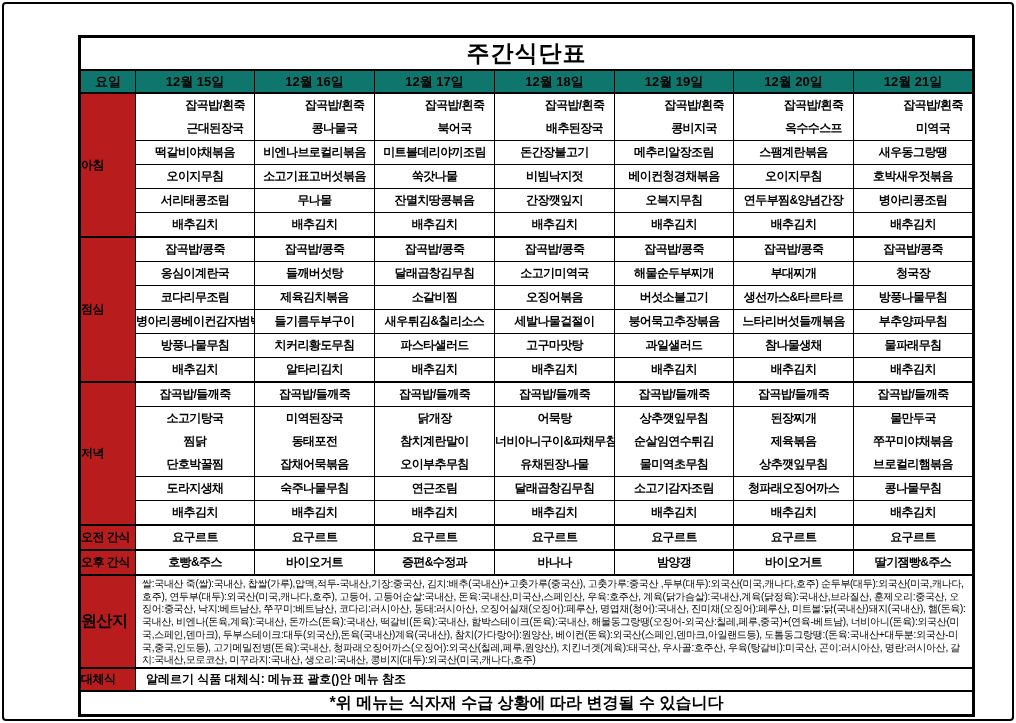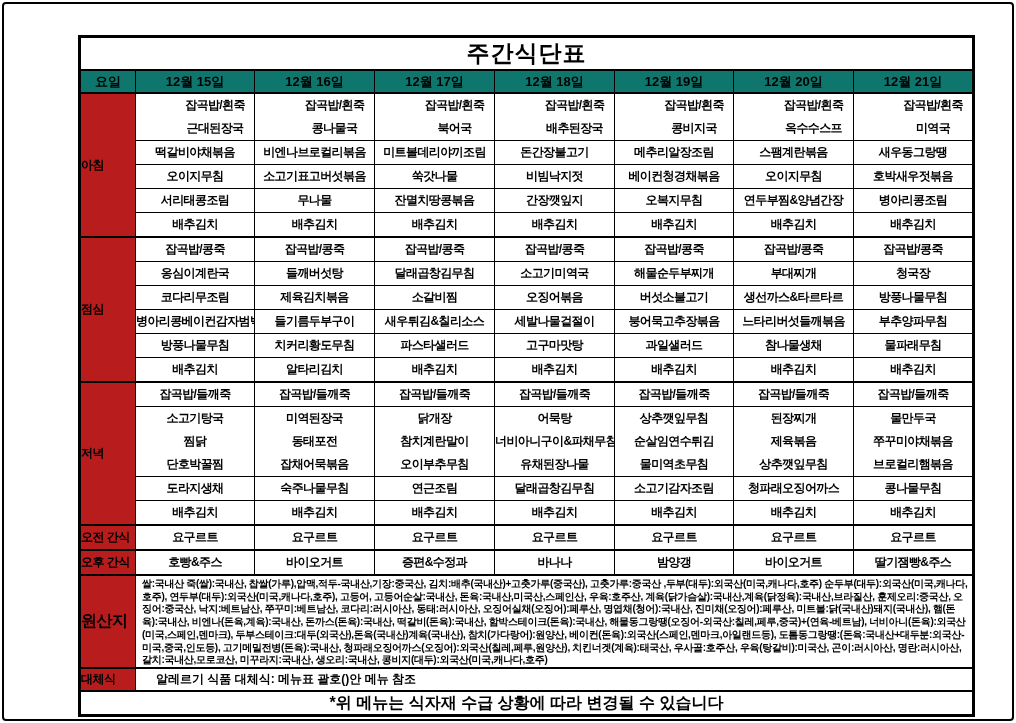--- a/index.html
+++ b/index.html
@@ -12,25 +12,25 @@
   tr.sec td { border-top:2px solid #000; }
   .title-cell { height:29px; text-align:center; font-size:23px; font-weight:bold; letter-spacing:1px; }
   .hdr td { height:21px; background:#0f766e; text-align:center; font-weight:bold; font-size:13px; }
   .lbl { background:#b91c1c; text-align:left; font-weight:bold; font-size:12px; letter-spacing:-0.5px; }
   .c { height:23px; text-align:center; font-weight:bold; font-size:12px;
        letter-spacing:-0.6px; white-space:nowrap; line-height:23px; }
   .c div { line-height:23px; }
   .combo2 { height:46px;padding-left:40px; }
   .combo3 { height:69px; }
   .snack td { height:21px; }
-  .origin-cell { height:89px; text-align:left; vertical-align:top; font-weight:bold;
+  .origin-cell { height:89px; text-align:left; vertical-align:top; font-weight:normal;
                  font-size:10px; line-height:12.7px; padding:2px 4px 0 6px;
                  white-space:normal; word-break:break-all; letter-spacing:-0.3px; }
   .origin-lbl { font-size:16px; }
-  .sub-cell { height:21px; text-align:left; font-weight:bold; font-size:12px; padding-left:20px; }
+  .sub-cell { height:21px; text-align:left; font-weight:bold; font-size:12px; padding-left:10px; }
   .foot-cell { height:22px; text-align:center; font-weight:bold; font-size:16px; }
 </style>
 </head>
 <body>
 
 <div class="page">
 <table class="menu">
   <colgroup>
     <col style="width:56px">
         <col style="width:119px">

